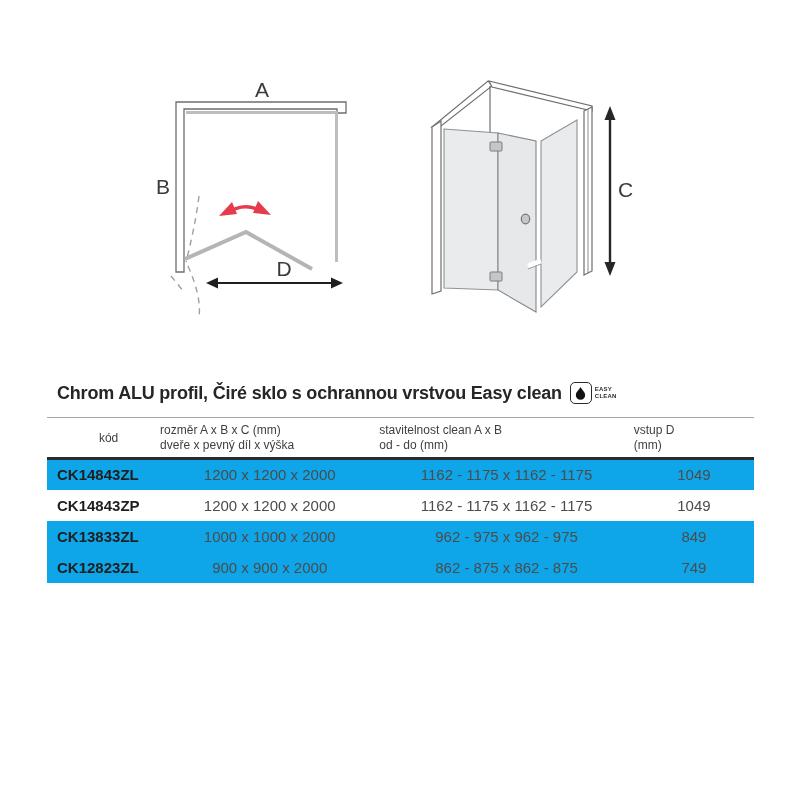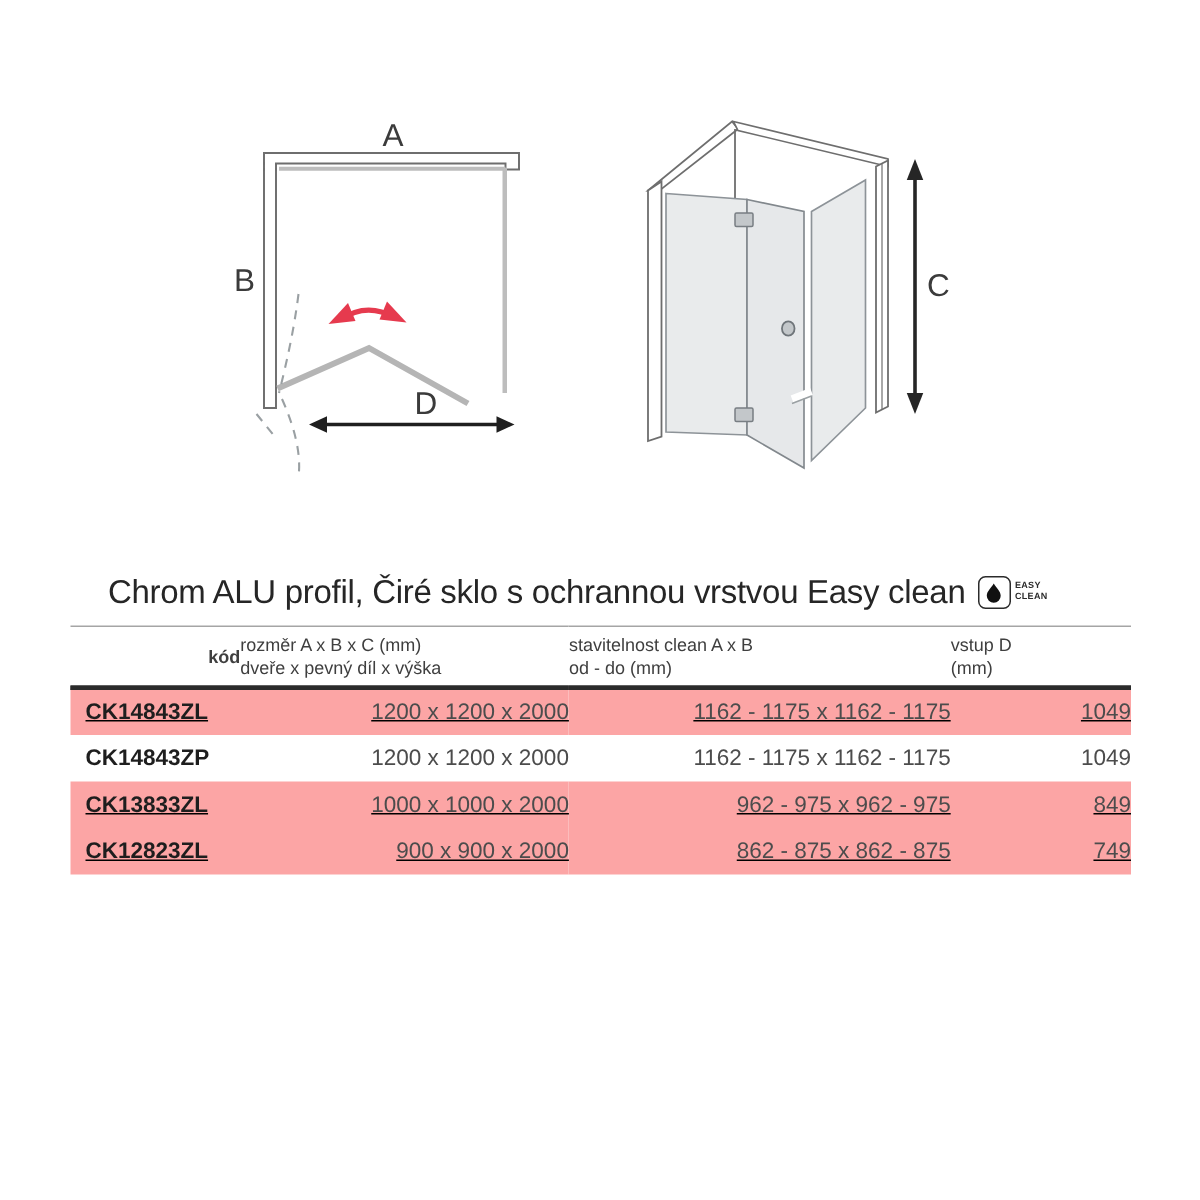--- a/index.html
+++ b/index.html
@@ -24,25 +24,24 @@
   }
   .title-row {
     position: absolute;
     left: 57px;
     top: 382px;
     display: flex;
     align-items: center;
     white-space: nowrap;
   }
   .page-title {
-    font-size: 22px;
-    font-weight: normal;
+    font-size: 18px;
+    font-weight: bold;
     color: #262626;
     letter-spacing: -0.2px;
-    margin-left: 15px;
   }
   .easyclean-badge {
     display: flex;
     align-items: center;
     margin-left: 8px;
   }
   .badge-box {
     width: 22px; height: 22px;
     border: 1.7px solid #2b2b2b;
     border-radius: 5px;
@@ -74,35 +73,35 @@
     border-top: 1px solid #a5a5a5;
     border-bottom: 3px solid #2b2b2b;
     font-weight: normal;
     font-size: 12px;
     color: #3f3f3f;
     padding: 5px 0 4px 0;
     vertical-align: middle;
     text-align: left;
     line-height: 1.25;
   }
-  thead th.col-code { text-align: right; padding-left: 10px; font-weight: bold; }
+  thead th.col-code { text-align: center; padding-left: 10px; }
   tbody td {
     height: 31px;
     font-size: 15px;
     color: #4c4c4c;
-    text-align: right;
+    text-align: center;
     vertical-align: middle;
   }
   tbody td.cell-code {
     text-align: left;
     padding-left: 10px;
     font-weight: bold;
     color: #1e1e1e;
   }
-  tbody tr.stripe { background: #fca5a5; text-decoration: underline; }
+  tbody tr.stripe { background: #0ea5e9; }
 </style>
 </head>
 <body>
 
 <div class="page">
 
   <svg class="diagrams" viewBox="0 0 800 370">
 
     <g>
 

